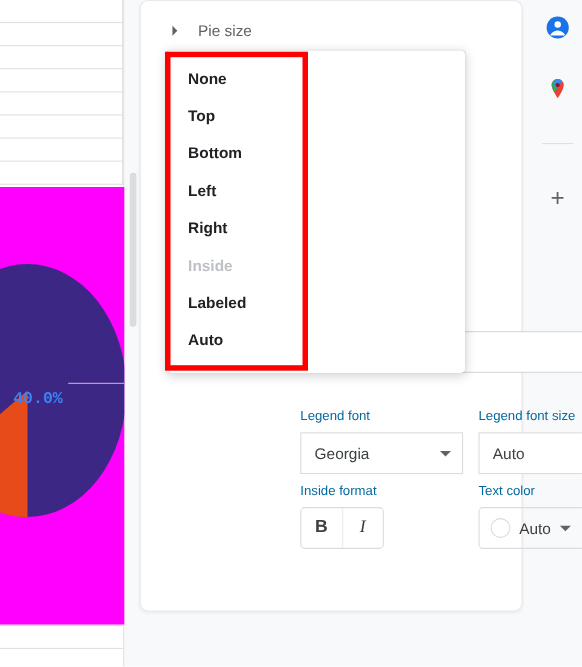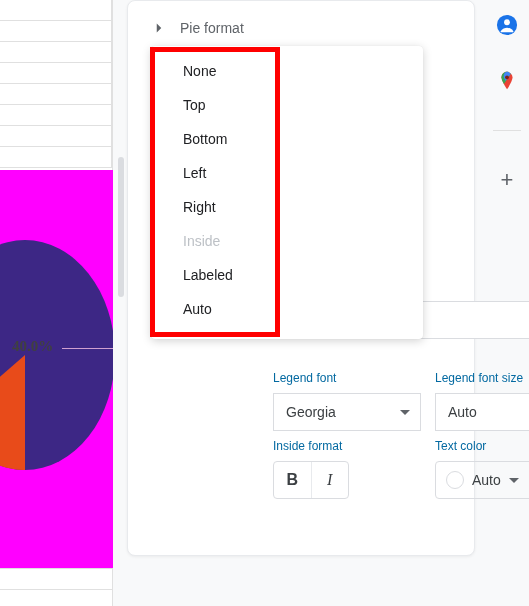--- a/index.html
+++ b/index.html
@@ -18,22 +18,22 @@
   .grid-row {
     height: 21px; border-bottom: 1px solid #e0e0e0; border-right: 1px solid #e0e0e0;
   }
   .chart-bg {
     position: absolute; left: 0; top: 170px; width: 113px; height: 398px;
     background: #ff00ff;
     overflow: hidden;
   }
   .pie-svg { position: absolute; left: -60px; top: 40px; }
   .pct-label {
-    position: absolute; left: 12px; top: 338px;
-    font-weight: bold; font-size: 15px; font-family: Liberation Serif, serif; color: #404040;
+    position: absolute; left: 12px; top: 354px;
+    font-weight: bold; font-size: 15px; font-family: Liberation Mono, monospace; color: #3b82f6;
   }
   .connector {
     position: absolute; left: 62px; top: 348px; width: 51px; height: 1px; background: #d0a0d0;
   }
   .grid-below {
     position: absolute; left: 0; top: 568px; right: 0; bottom: 0; background: #fff;
     border-top: 1px solid #e0e0e0;
   }
   .grid-below .grid-row { border-right: 1px solid #e0e0e0; }
 
@@ -63,22 +63,22 @@
     background: #fff; border-radius: 4px;
     box-shadow: 0 2px 10px rgba(0,0,0,0.18), 0 0 1px rgba(0,0,0,0.1);
     padding: 8px 0;
     z-index: 10;
   }
   .red-box {
     position: absolute; left: 150px; top: 47px; width: 130px; height: 290px;
     border: 5px solid #ff0000; z-index: 20; pointer-events: none;
   }
   .dd-item {
-    padding: 0 32px; height: 34px; line-height: 34px;
-    font-size: 14px; color: #202124; cursor: pointer;
+    padding: 0 20px; height: 34px; line-height: 34px;
+    font-size: 14px; color: #202124; cursor: pointer; font-weight: bold;
   }
   .dd-item.disabled { color: #bdc1c6; cursor: default; }
 
   
   .select-stub {
     position: absolute; left: 145px; top: 300px; width: 302px; height: 38px;
     border: 1px solid #dadce0; border-radius: 4px; background: #fff;
     display: flex; align-items: center; justify-content: flex-end; padding: 0 10px;
   }
 
@@ -153,21 +153,21 @@
   </div>
 </div>
 
 <div class="scroll-handle"></div>
 
 <div class="side-panel">
   <div class="accordion-header">
     <svg class="chev" viewBox="0 0 24 24">
         <path d="M9 6l6 6-6 6V6z"></path>
       </svg>
-    <span>Pie format</span>
+    <span>Pie size</span>
   </div>
 
   <div class="select-stub">
     
   </div>
 
   <div class="controls">
     <div>
       <div class="ctrl-label">Legend font</div>
       <div class="select-box">

